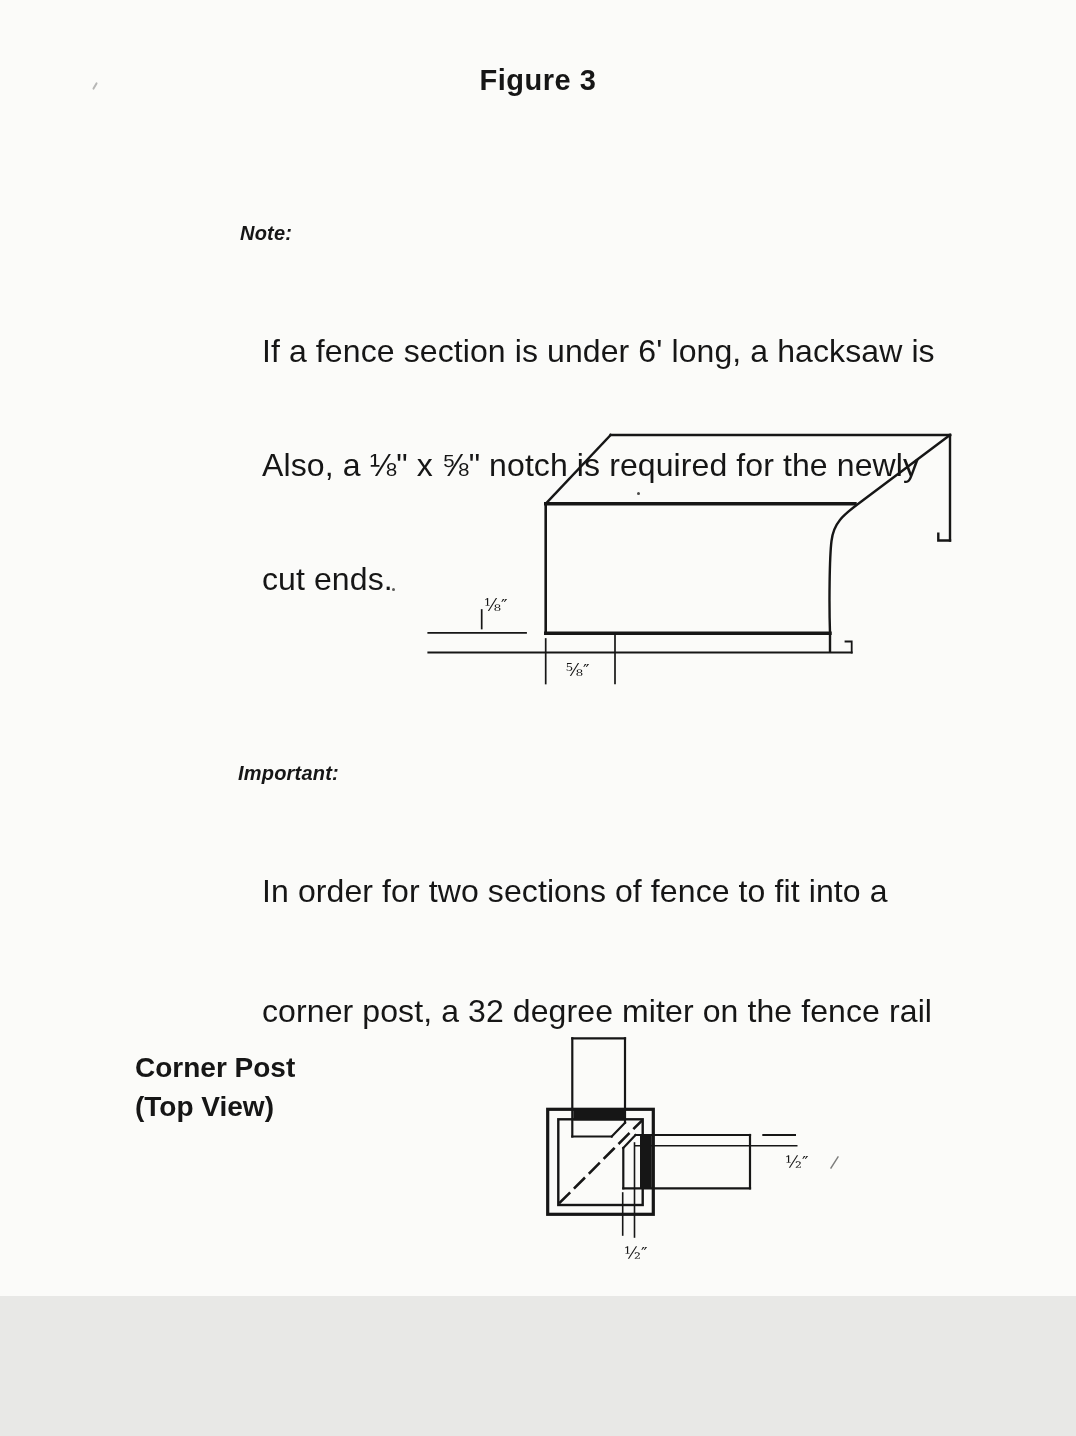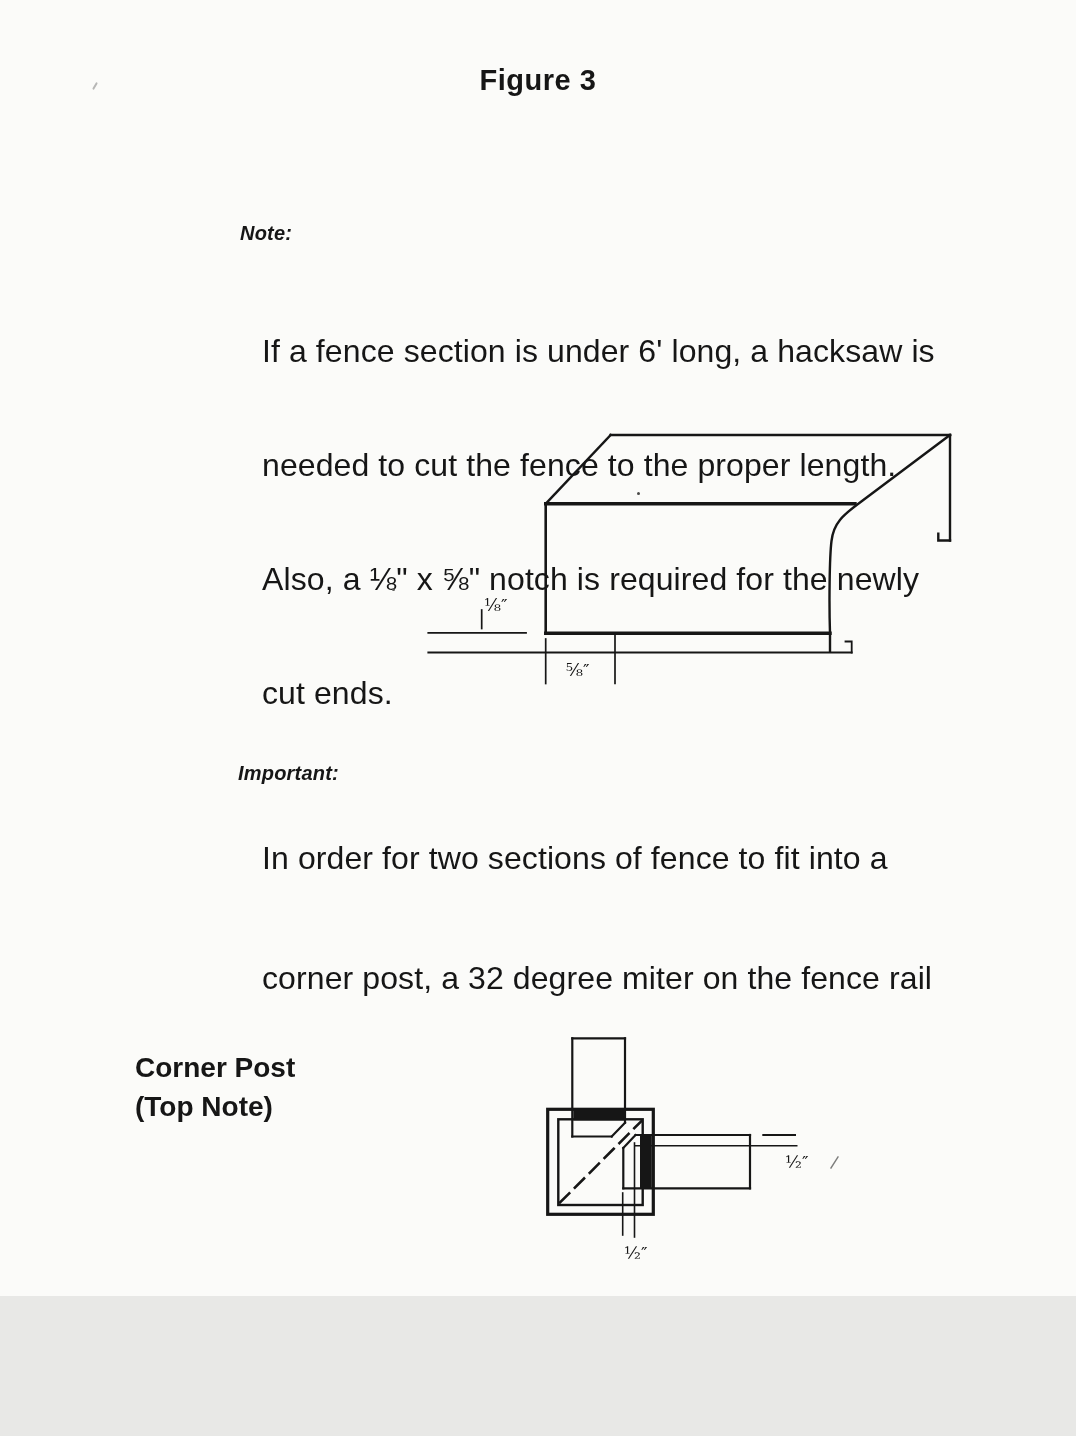--- a/index.html
+++ b/index.html
@@ -47,21 +47,20 @@
 </head>
 <body>
 
 <div class="page">
 
   <div class="abs fig-title">Figure 3</div>
 
   <div class="abs heading" style="left:240px;top:222px;">Note:</div>
   <div class="abs body-block" style="left:262px;top:256px;">
     <div>If a fence section is under 6' long, a hacksaw is</div>
-    <div>needed to cut the fence to the proper length.</div>
     <div>Also, a ⅛" x ⅝" notch is required for the newly</div>
     <div>cut ends.</div>
   </div>
 
 
   <svg class="abs" style="left:420px;top:425px;" width="544" height="266" viewBox="0 0 544 266">
     <g fill="none" stroke="#161616" stroke-linecap="square">
 
       <g>
         <path d="M190.7 10 H530" stroke-width="2.6"></path>
@@ -84,28 +83,28 @@
         <path d="M61.7 185 V203.5"></path>
         <path d="M125.7 214 V258.5"></path>
         <path d="M195 209.5 V258.5"></path>
       </g>
     </g>
     <text x="64" y="186">⅛″</text>
     <text x="146" y="251">⅝″</text>
   </svg>
 
   <div class="abs heading" style="left:238px;top:762px;text-align:center;">Important:</div>
-  <div class="abs body-block" style="left:262px;top:758px;line-height:40px;">
+  <div class="abs body-block" style="left:262px;top:791px;line-height:40px;">
     <div>In order for two sections of fence to fit into a</div>
     <div>corner post, a 32 degree miter on the fence rail</div>
   </div>
 
   <div class="abs side-label" style="left:115px;top:1048px;margin-left:20px;">
     <div>Corner Post</div>
-    <div>(Top Note)</div>
+    <div>(Top View)</div>
   </div>
 
   <svg class="abs" style="left:540px;top:1030px;" width="320" height="245" viewBox="0 0 320 245">
     <g fill="none" stroke="#161616" stroke-linecap="square">
 
       <g stroke-width="2.2">
         <path d="M32.3 8.3 H85"></path>
         <path d="M32.3 8.3 V106.5"></path>
         <path d="M85 8.3 V92.7"></path>
         <path d="M32.3 106.5 H71.7"></path>

